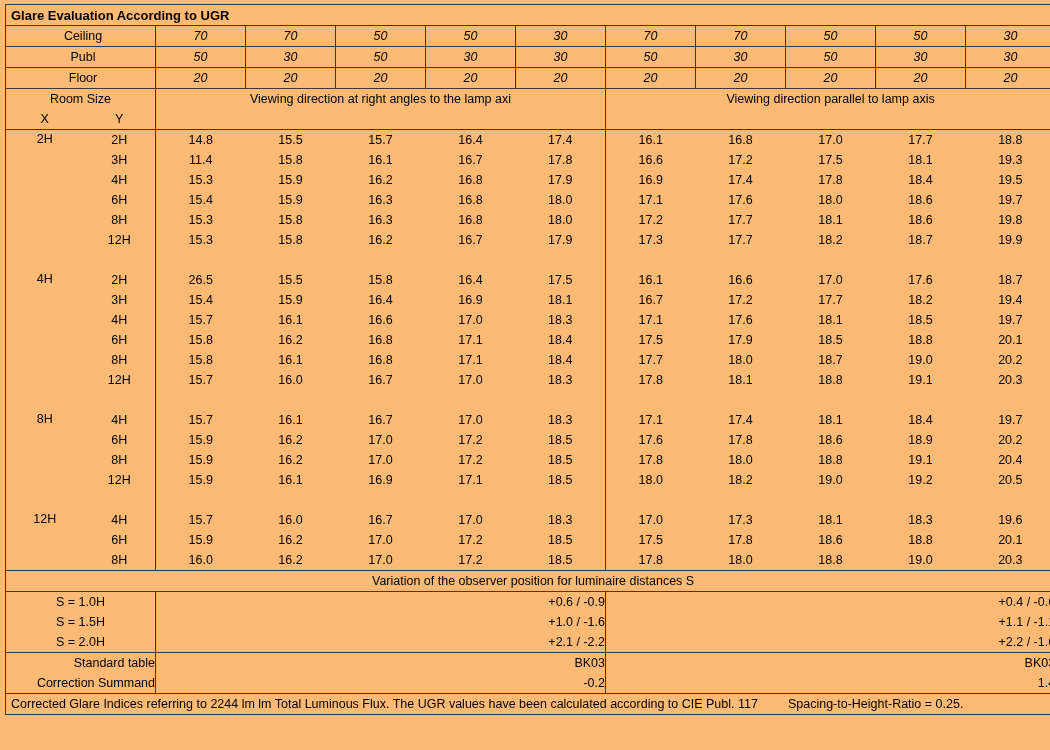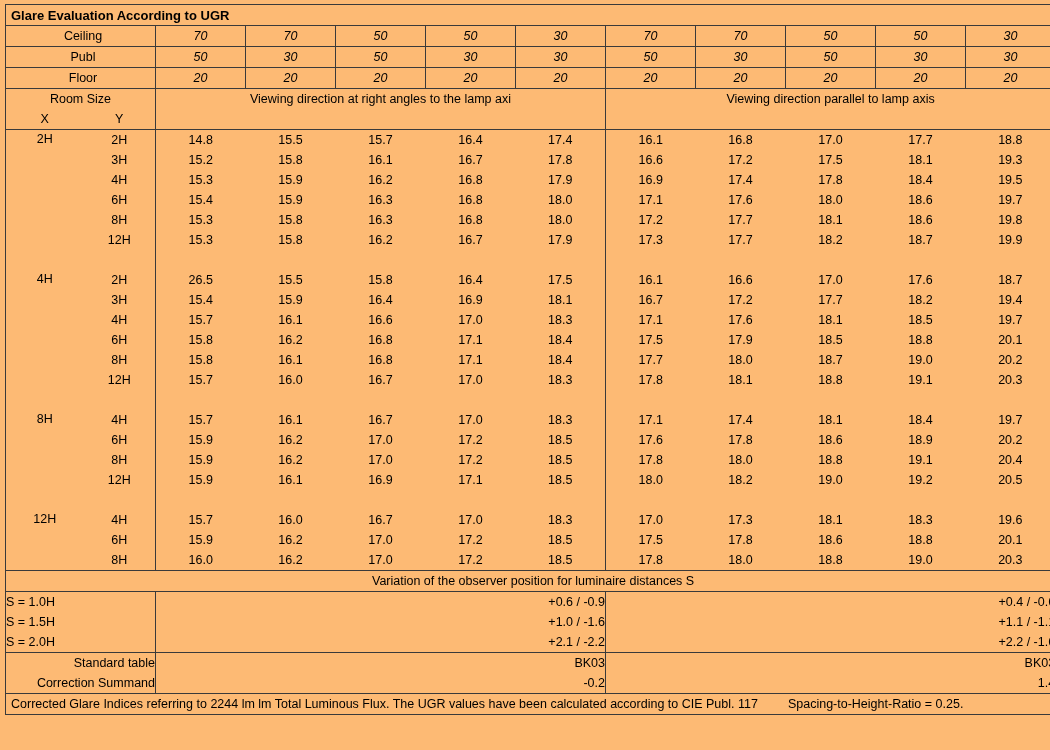--- a/index.html
+++ b/index.html
@@ -72,21 +72,21 @@
   .footnote {
     padding-left: 5px !important;
     text-align: left;
     font-size: 12.5px;
     height: 22px;
   }
   .spacing-note {
     padding-left: 30px;
   }
   .varrow-label {
-    text-align: left;
+    text-align: center;
   }
   .data-cell {
     text-align: center;
   }
 </style>
 </head>
 <body>
 
 <div id="page">
   <table class="ugr">
@@ -173,21 +173,21 @@
         <td class="data-cell nb">16.4</td>
         <td class="data-cell nb">17.4</td>
         <td class="data-cell nb bl">16.1</td>
         <td class="data-cell nb">16.8</td>
         <td class="data-cell nb">17.0</td>
         <td class="data-cell nb">17.7</td>
         <td class="data-cell nb br">18.8</td>
       </tr>
       <tr>
         <td class="ycol nb">3H</td>
-        <td class="data-cell nb bl">15.2</td>
+        <td class="data-cell nb bl">11.4</td>
         <td class="data-cell nb">15.8</td>
         <td class="data-cell nb">16.1</td>
         <td class="data-cell nb">16.7</td>
         <td class="data-cell nb">17.8</td>
         <td class="data-cell nb bl">16.6</td>
         <td class="data-cell nb">17.2</td>
         <td class="data-cell nb">17.5</td>
         <td class="data-cell nb">18.1</td>
         <td class="data-cell nb br">19.3</td>
       </tr>

